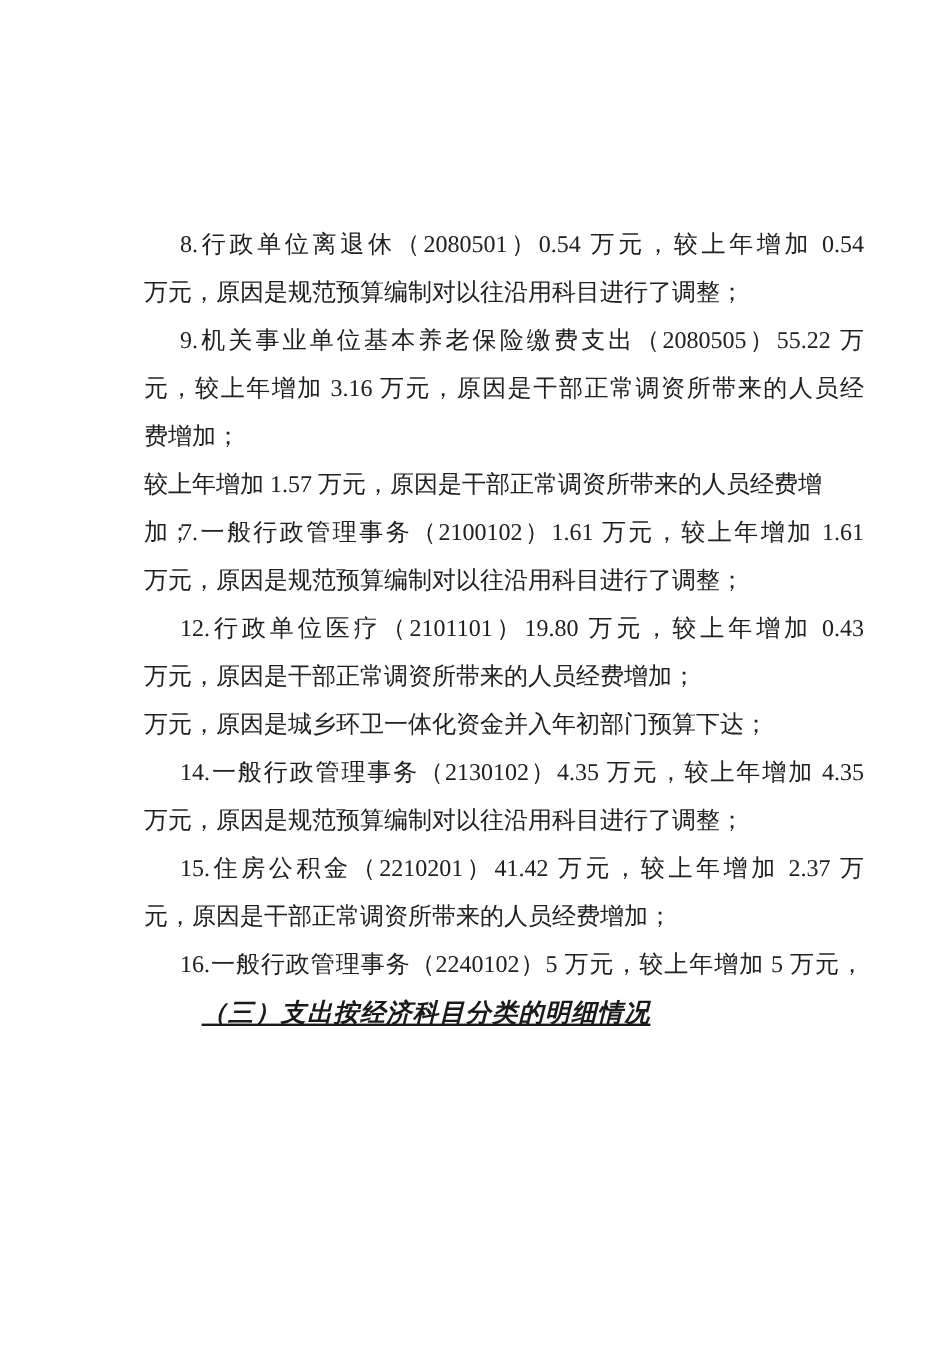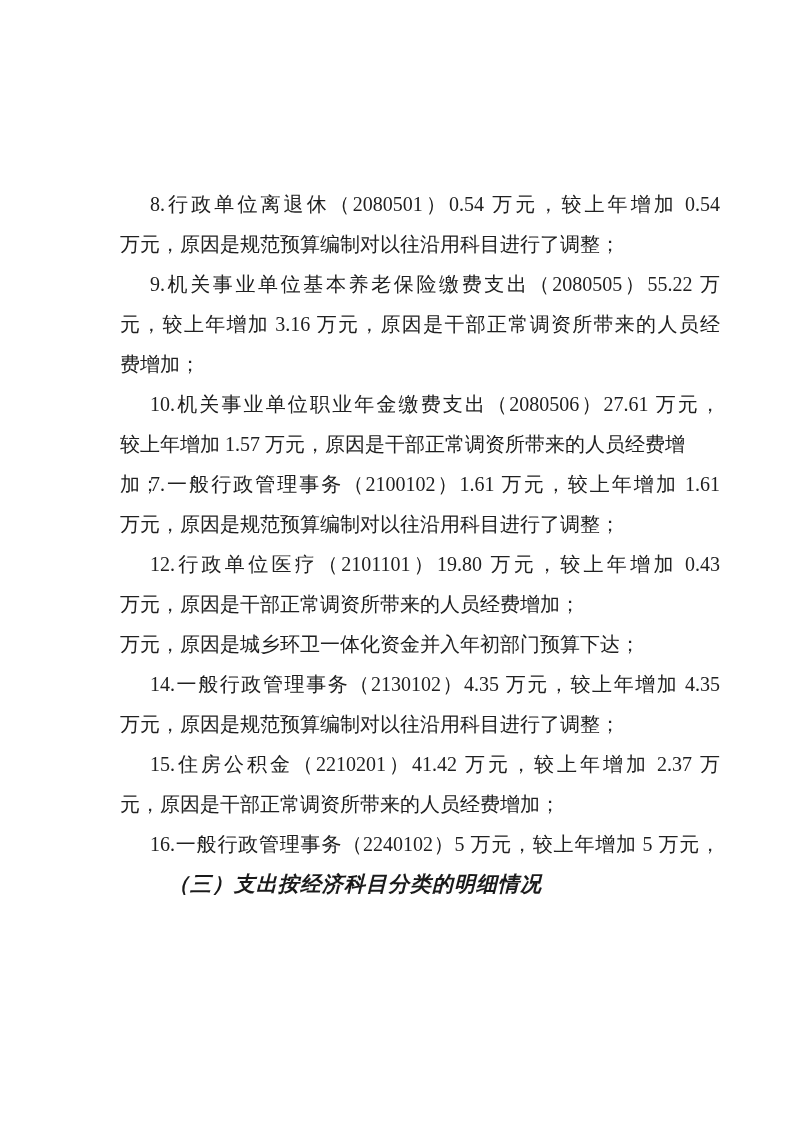--- a/index.html
+++ b/index.html
@@ -39,34 +39,34 @@
   .line.indent {
     text-indent: 30px;
   }
   .line.heading {
     font-weight: 700;
     font-style: italic;
     font-size: 21px;
     letter-spacing: 1px;
     text-indent: 48px;
     color: #1a1a1a;
+    text-decoration: underline;
   }
 </style>
 </head>
 <body>
 
 <div class="page">
   <div class="content">
     <div id="doc-body">
         <div class="line indent just">8.行政单位离退休（2080501）0.54 万元，较上年增加 0.54</div>
         <div class="line">万元，原因是规范预算编制对以往沿用科目进行了调整；</div>
         <div class="line indent just">9.机关事业单位基本养老保险缴费支出（2080505）55.22 万</div>
         <div class="line just">元，较上年增加 3.16 万元，原因是干部正常调资所带来的人员经</div>
         <div class="line">费增加；</div>
-        <div class="line indent just">10.机关事业单位职业年金缴费支出（2080506）27.61 万元，</div>
         <div class="line">较上年增加 1.57 万元，原因是干部正常调资所带来的人员经费增加；</div>
         <div class="line indent just">7.一般行政管理事务（2100102）1.61 万元，较上年增加 1.61</div>
         <div class="line">万元，原因是规范预算编制对以往沿用科目进行了调整；</div>
         <div class="line indent just">12.行政单位医疗（2101101）19.80 万元，较上年增加 0.43</div>
         <div class="line">万元，原因是干部正常调资所带来的人员经费增加；</div>
         <div class="line">万元，原因是城乡环卫一体化资金并入年初部门预算下达；</div>
         <div class="line indent just">14.一般行政管理事务（2130102）4.35 万元，较上年增加 4.35</div>
         <div class="line">万元，原因是规范预算编制对以往沿用科目进行了调整；</div>
         <div class="line indent just">15.住房公积金（2210201）41.42 万元，较上年增加 2.37 万</div>
         <div class="line">元，原因是干部正常调资所带来的人员经费增加；</div>

